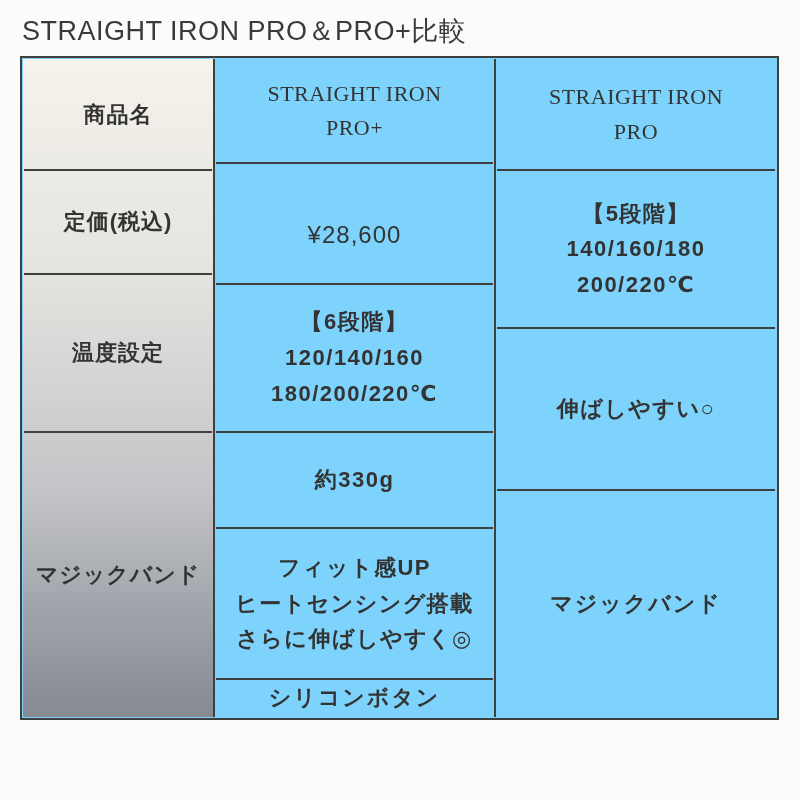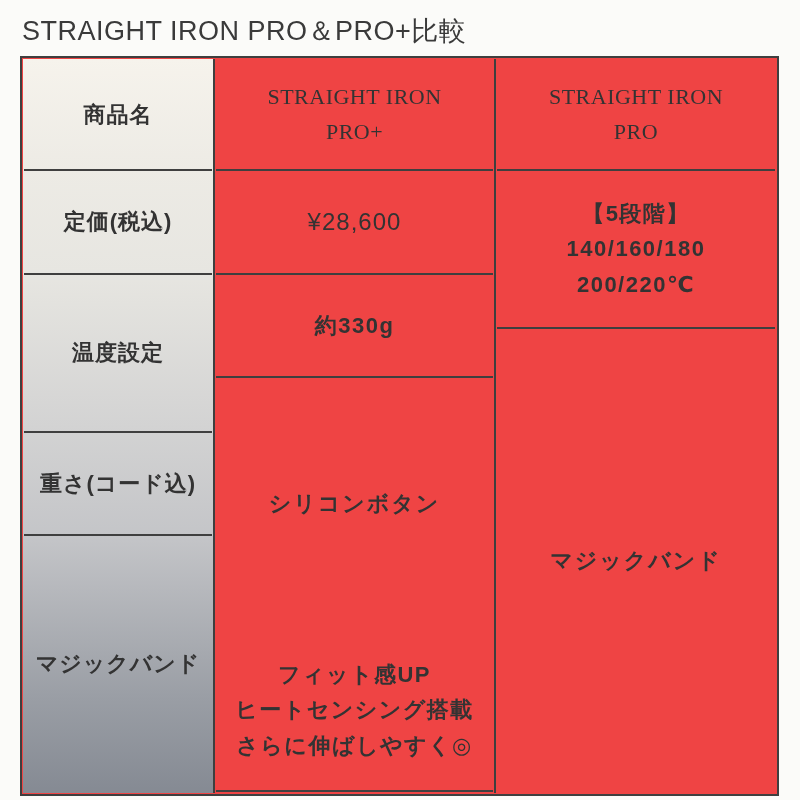--- a/index.html
+++ b/index.html
@@ -23,24 +23,24 @@
     font-size: 27px;
     font-weight: 500;
     letter-spacing: 0.5px;
     color: #3a3a3a;
     white-space: nowrap;
   }
 
   .cmp-table {
     position: absolute;
     left: 18px; top: 54px;
-    width: 759px; height: 740px;
+    width: 759px; height: 664px;
     border: 2px solid var(--border);
     display: flex;
-    background: #ef4444;
+    background: #7dd3fc;
   }
 
   .col { display: flex; flex-direction: column; height: 100%; }
 
   .col-labels {
     width: 190px;
     background: linear-gradient(180deg,
       #f6f3ec 0%, #edebe5 15%, #e7e6e1 29%,
       #d3d3d3 50%, #c4c5c8 65%, #9a9ea5 87%, #858a93 100%);
   }
@@ -66,54 +66,57 @@
   }
   .r1 { height: 111px; }
   .r2 { height: 104px; }
   .r3 { height: 158px; }
   .r4 { height: 103px; }
   .r5 { height: 162px; }
   .r6 { flex: 1; border-bottom: none; }
 
   .label { font-weight: 700; letter-spacing: 1px; }
   .product-name { font-weight: 500; letter-spacing: 0.5px; line-height: 1.55; font-family: Liberation Serif, serif; }
-  .price { font-size: 24px; font-weight: 500; letter-spacing: 1px; }
+  .price { font-size: 24px; font-weight: 500; letter-spacing: 1px; margin-top: 24px; }
   .band { font-weight: 700; letter-spacing: 2px; }
 </style>
 </head>
 <body>
 
 <div class="page">
 
   <h1 class="title">STRAIGHT IRON PRO＆PRO+比較</h1>
 
   <div class="cmp-table">
 
     <div class="col col-labels">
       <div class="cell r1 label">商品名</div>
       <div class="cell r2 label">定価(税込)</div>
       <div class="cell r3 label">温度設定</div>
-      <div class="cell r4 label">重さ(コード込)</div>
       <div class="cell r6 label">マジックバンド</div>
     </div>
 
     <div class="col col-mid">
       <div class="cell r1 product-name">STRAIGHT IRON
 PRO+</div>
       <div class="cell r2 price">¥28,600</div>
+      <div class="cell r3">【6段階】
+120/140/160
+180/200/220℃</div>
       <div class="cell r4">約330g</div>
-      <div class="cell r6 band">シリコンボタン</div>
       <div class="cell r5">フィット感UP
 ヒートセンシング搭載
 さらに伸ばしやすく◎</div>
+      <div class="cell r6 band">シリコンボタン</div>
     </div>
 
     <div class="col col-right">
       <div class="cell r1 product-name">STRAIGHT IRON
 PRO</div>
       <div class="cell r3">【5段階】
 140/160/180
 200/220℃</div>
+      <div class="cell r5">伸ばしやすい○</div>
       <div class="cell r6 band">マジックバンド</div>
     </div>
 
   </div>
 </div>
 
 </body></html>

